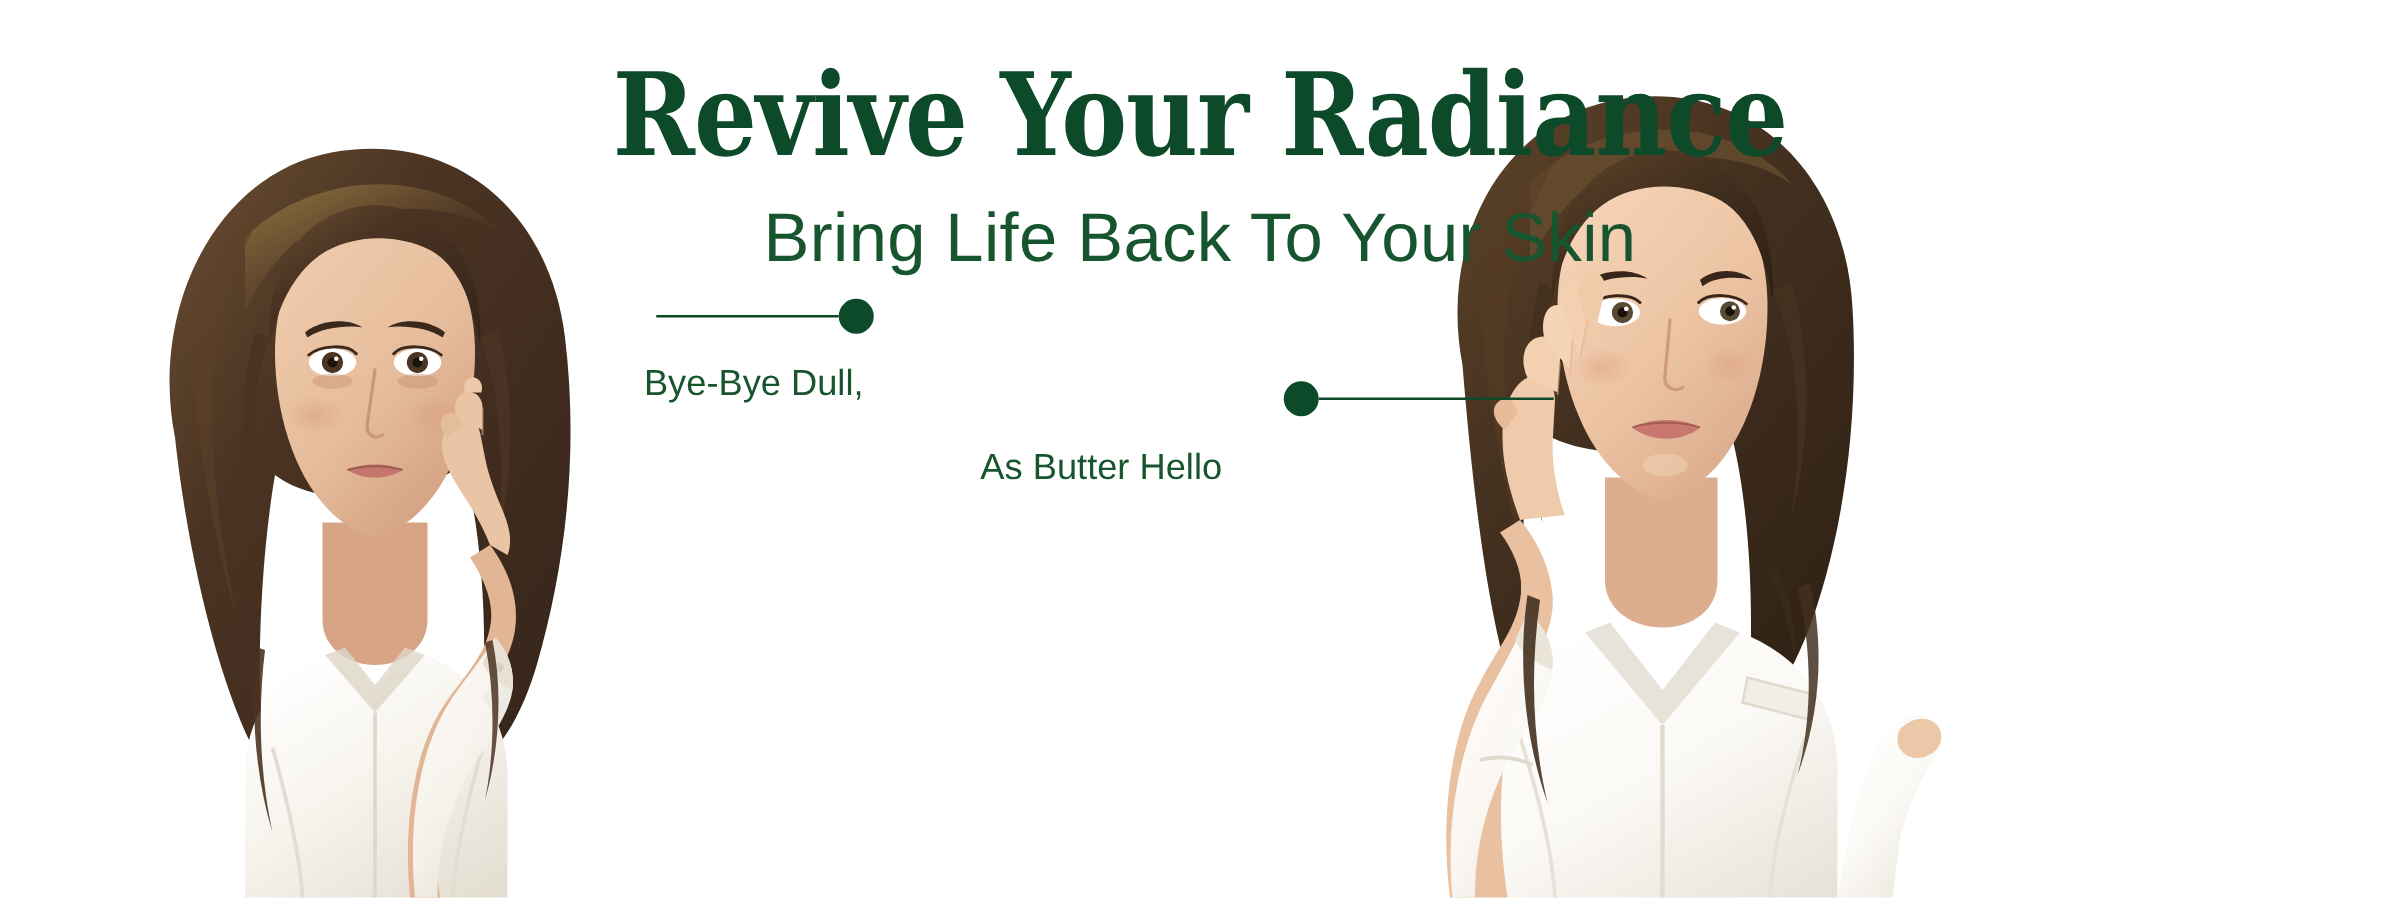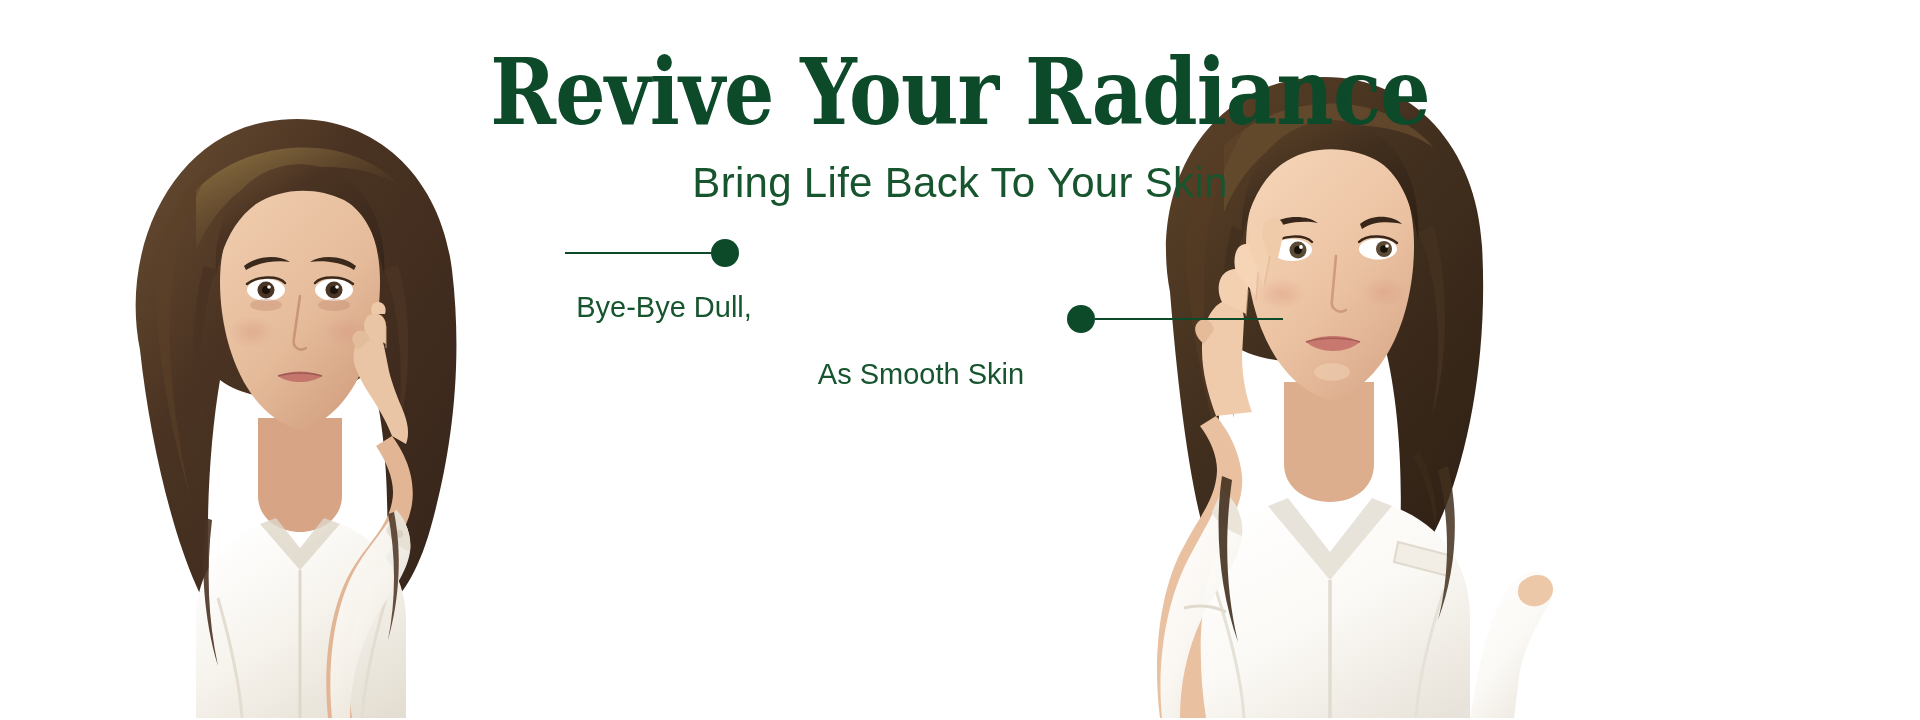--- a/index.html
+++ b/index.html
@@ -10,21 +10,20 @@
     overflow:hidden;
     position:relative;
   }
 
   #banner {
     position:relative;
     width:1920px;
     height:720px;
     background:#ffffff;
     overflow:hidden;
-    padding-left:40px;
   }
 
   
   .headline-block {
     position:absolute;
     left:0; top:0;
     width:1920px;
     text-align:center;
     pointer-events:none;
   }
@@ -36,21 +35,21 @@
     letter-spacing:-1px;
     color:#0c4a2a;
     margin-top:46px;
     transform:scaleX(0.86);
     transform-origin:center top;
     white-space:nowrap;
   }
   .subhead {
     font-family:"Liberation Sans", sans-serif;
     font-weight:400;
-    font-size:42px;
+    font-size:55px;
     line-height:1.1;
     color:#17552f;
     margin-top:22px;
     letter-spacing:0.3px;
     white-space:nowrap;
   }
 
   
   .callout { position:absolute; }
 
@@ -75,21 +74,21 @@
     font-size:29px;
     line-height:1.32;
     color:#17552f;
     text-align:center;
     white-space:nowrap;
   }
 
   
   #callout-left .callout-line-wrap { left:525px; top:239px; }
   #callout-left .callout-rule { width:146px; }
-  #callout-left .callout-text { left:526px; top:288px; width:196px; }
+  #callout-left .callout-text { left:505px; top:288px; width:196px; }
 
   
   #callout-right .callout-line-wrap { left:1027px; top:305px; }
   #callout-right .callout-rule { width:188px; }
   #callout-right .callout-text { left:736px; top:355px; width:290px; }
 
   
   .photo {
     position:absolute;
     bottom:0;
@@ -320,17 +319,17 @@
       <div>Bye-Bye Dull,</div>
     </div>
   </div>
 
   <div class="callout" id="callout-right">
     <div class="callout-line-wrap">
       <span class="callout-dot"></span>
       <span class="callout-rule"></span>
     </div>
     <div class="callout-text">
-      <div>As Smooth Skin</div>
+      <div>As Butter Hello</div>
     </div>
   </div>
 
 </div>
 
 </body></html>

